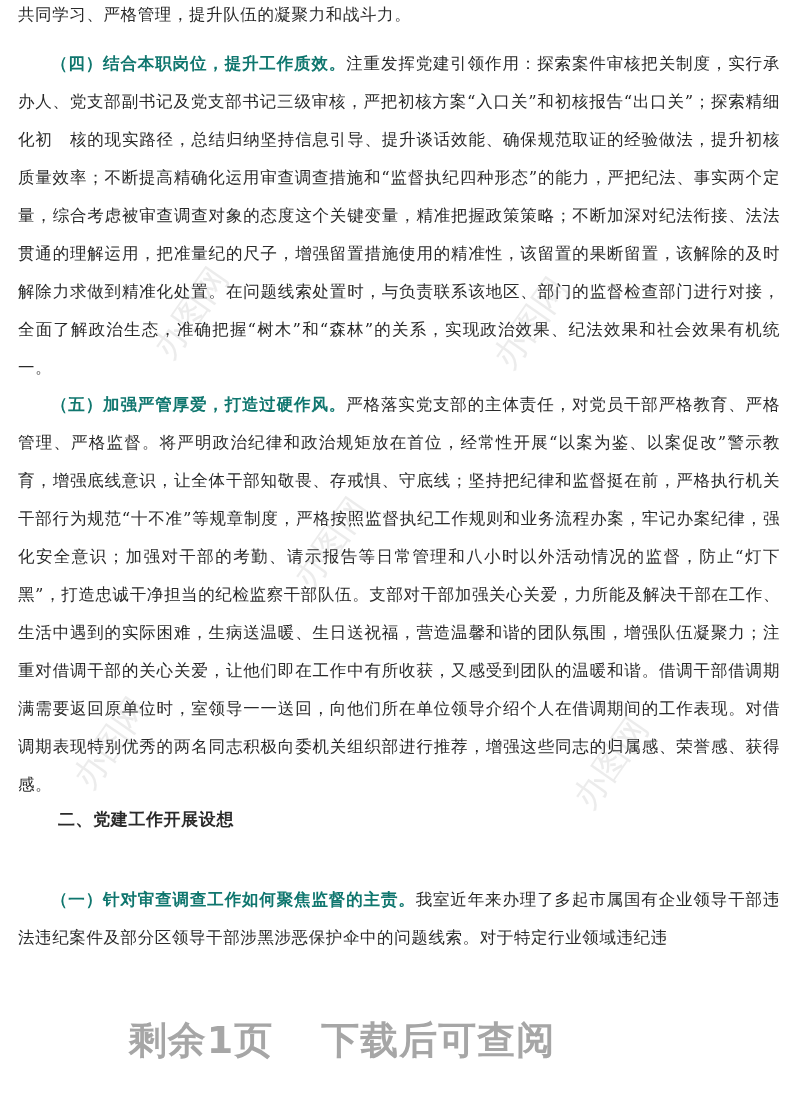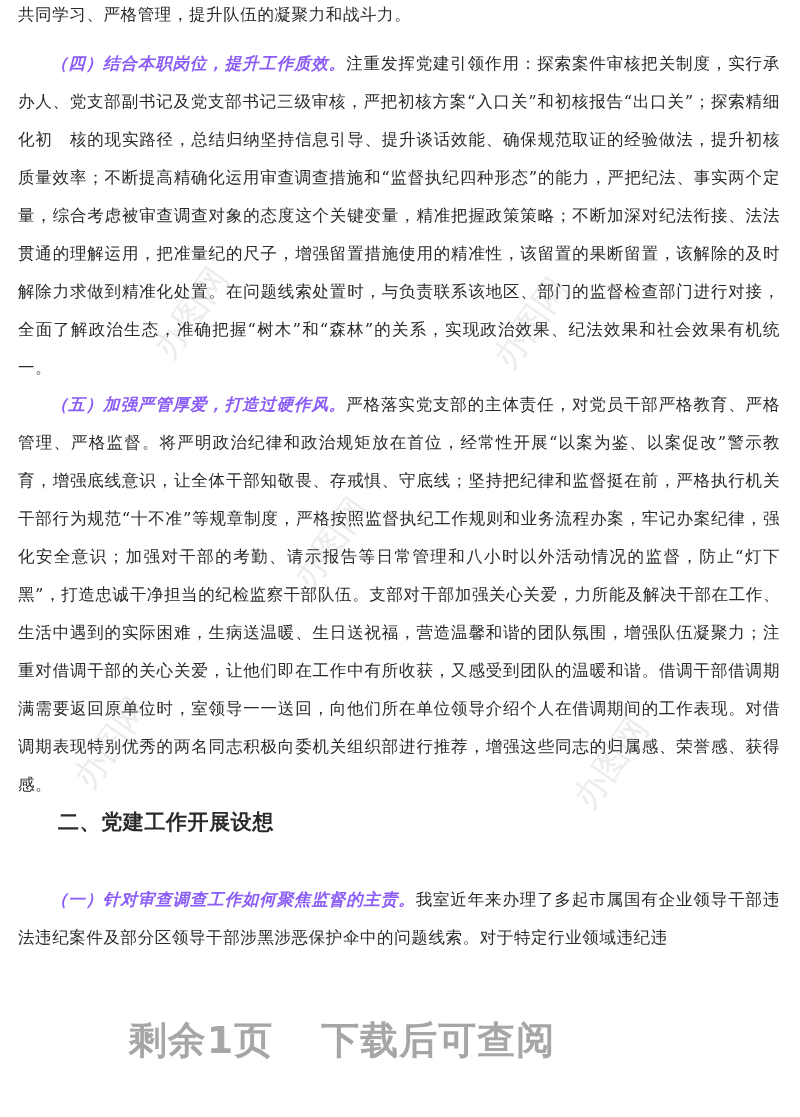--- a/index.html
+++ b/index.html
@@ -9,24 +9,24 @@
       color: #2a2a2a;
     }
     .page { position: absolute; left: 0; top: 0; width: 800px; height: 1117px; }
     .para {
       position: absolute; left: 18px; width: 762px;
       font-size: 16.5px; line-height: 38px; letter-spacing: 0.6px;
       text-align: justify; text-justify: inter-character;
       margin: 0;
     }
     .indent { text-indent: 2em; }
-    .lead { font-weight: bold; font-family: "DejaVu Sans", "Liberation Sans", sans-serif; color: #8b5cf6; font-style: italic; }
+    .lead { font-weight: bold; font-family: "DejaVu Sans", "Liberation Sans", sans-serif; color: #0f766e; }
     .heading2 {
       position: absolute; left: 58px; top: 808px;
-      font-size: 21px; font-weight: bold; letter-spacing: 0.6px;
+      font-size: 17px; font-weight: bold; letter-spacing: 0.6px;
       font-family: "DejaVu Sans", "Liberation Sans", sans-serif; color: #2a2a2a;
     }
     .watermark {
       position: absolute; font-size: 34px; color: rgba(200,200,200,0.35);
       transform: rotate(-55deg); font-family: "DejaVu Sans", sans-serif;
       pointer-events: none; white-space: nowrap;
     }
     .remaining {
       position: absolute; left: 0; width: 684px; top: 1015px; text-align: center;
       font-size: 38px; font-weight: bold; color: #a6a6a6; letter-spacing: 1px;

